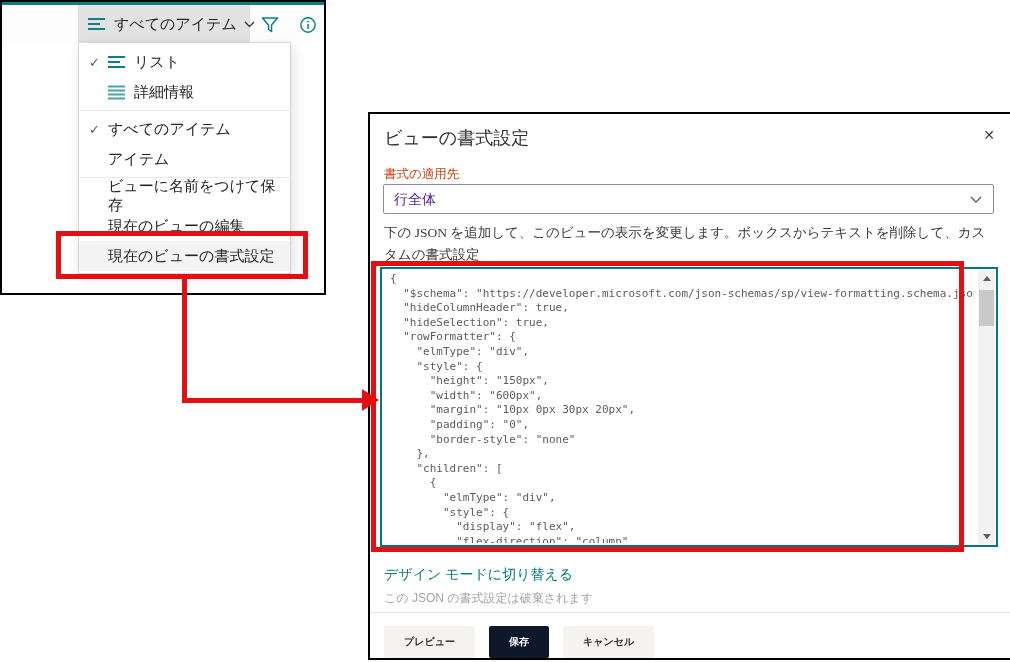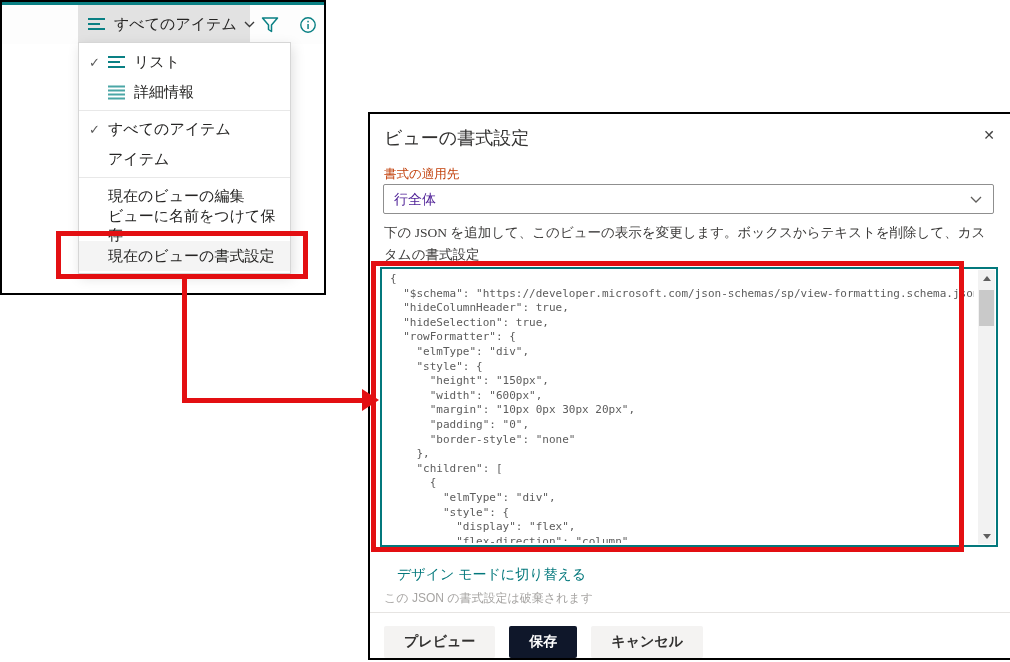--- a/index.html
+++ b/index.html
@@ -43,42 +43,42 @@
                  border:2px solid #000; background:#fff; }
   .pane-title { position:absolute; left:14px; top:12px; font-size:18px; color:#323130; }
   .close-btn { position:absolute; right:8px; top:8px; width:26px; height:26px; display:flex;
                align-items:center; justify-content:center; font-size:14px; color:#424242; cursor:pointer; }
   .apply-label { position:absolute; left:14px; top:52px; font-size:12.5px; color:#c2410c; }
   .select { position:absolute; left:13px; top:70px; width:611px; height:30px; border:1px solid #8f8f8f;
             border-radius:2px; background:#fff; font-size:14px; color:#4c1d95; line-height:28px;
             padding-left:10px; cursor:pointer; }
   .select-chevron { position:absolute; right:11px; top:11px; }
   .desc { position:absolute; left:14px; top:108px; width:612px; font-size:13.5px; line-height:22px; color:#3b3a39;font-family:Liberation Serif, serif; }
-  .link { color:#03787c; text-decoration:none; cursor:pointer;margin-left:13px; }
+  .link { color:#03787c; text-decoration:none; cursor:pointer; }
 
   .editor { position:absolute; left:10px; top:153px; width:618px; height:280px;
             border:2px solid #03787c; background:#fff; }
   .code { position:absolute; left:8px; top:3px; right:22px; bottom:2px; overflow:hidden;
           font-family:"DejaVu Sans Mono","Liberation Mono",monospace; font-size:11px;
           line-height:14.6px; color:#5c5c5c; white-space:pre; }
   .vscroll { position:absolute; right:1px; top:1px; bottom:1px; width:17px; background:#f2f2f2; }
   .sb-btn { position:absolute; left:0; width:17px; height:16px; display:flex;
             align-items:center; justify-content:center; cursor:pointer; }
   .sb-up { top:0; } .sb-down { bottom:0; }
   .tri-up { width:0; height:0; border-left:4px solid transparent; border-right:4px solid transparent;
             border-bottom:5px solid #5f5f5f; }
   .tri-down { width:0; height:0; border-left:4px solid transparent; border-right:4px solid transparent;
               border-top:5px solid #5f5f5f; }
   .sb-thumb { position:absolute; left:1px; top:20px; width:15px; height:36px; background:#c9c9c9; cursor:pointer; }
 
   .design-link { position:absolute; left:14px; top:452px; font-size:14px; }
   .discard-note { position:absolute; left:14px; top:476px; font-size:12px; color:#a6a4a2; }
   .pane-divider { position:absolute; left:0; right:0; top:498px; height:1px; background:#e6e4e2; }
   .btn-row { position:absolute; left:14px; top:512px; display:flex; gap:14px; }
-  .btn { height:32px; padding:0 20px; font-size:14px; font-weight:bold; color:#323130;
+  .btn { height:32px; padding:0 20px; font-size:10px; font-weight:bold; color:#323130;
          background:#f4f3f2; border:none; border-radius:2px; cursor:pointer;
          font-family:"Liberation Sans","DejaVu Sans",sans-serif;text-align:center; }
   .btn.primary { background:#0f172a; color:#fff; }
   svg { display:block; }
 </style>
 </head>
 <body>
 
 <div id="stage">
 
@@ -156,26 +156,26 @@
 
       <div class="mrow">
         <span class="chk"></span>
         <span>アイテム</span>
       </div>
 
       <div class="mdivider"></div>
 
       <div class="mrow">
         <span class="chk"></span>
+        <span>ビューに名前をつけて保存</span>
+      </div>
+
+      <div class="mrow">
+        <span class="chk"></span>
         <span>現在のビューの編集</span>
-      </div>
-
-      <div class="mrow">
-        <span class="chk"></span>
-        <span>ビューに名前をつけて保存</span>
       </div>
 
       <div class="mrow hl">
         <span class="chk"></span>
         <span>現在のビューの書式設定</span>
       </div>
     </div>
   </div>
 
   <div class="red" id="red-box-menu"></div>

